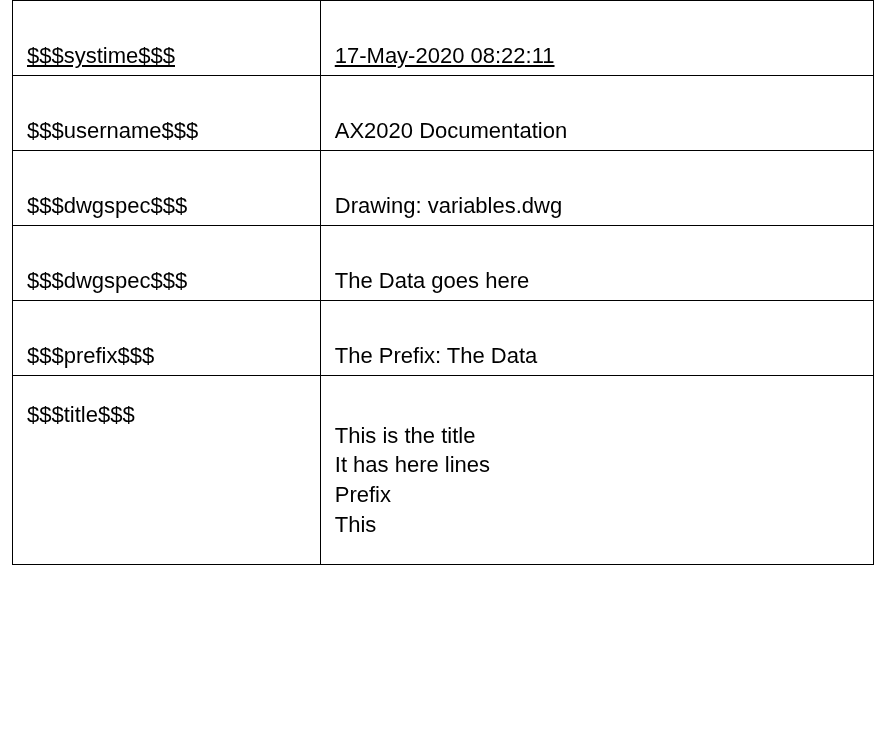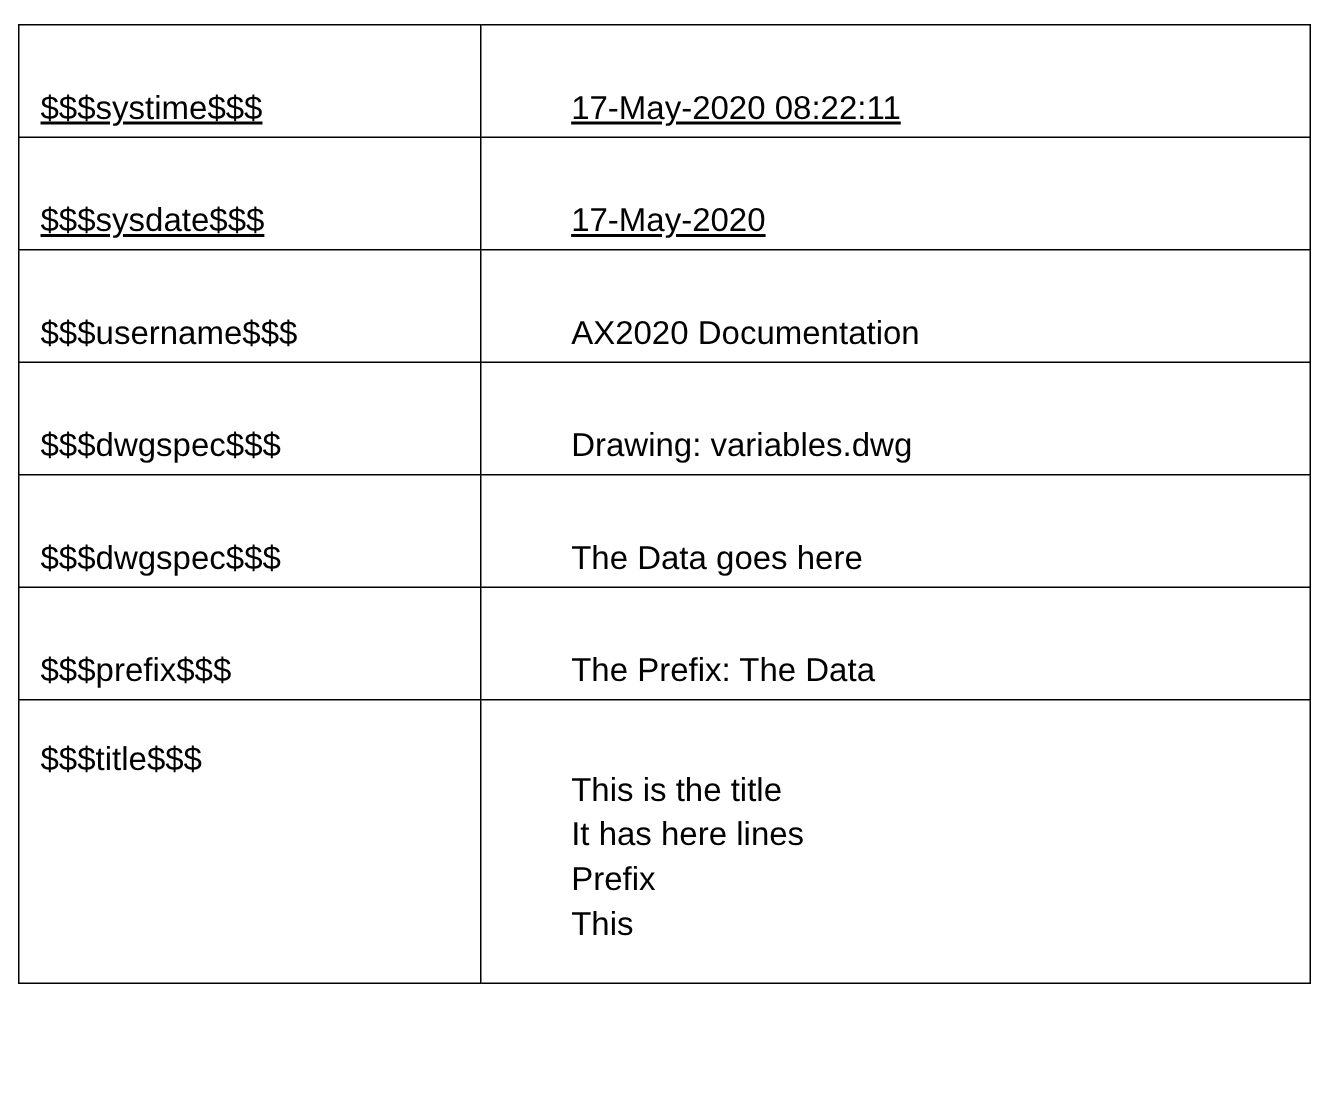--- a/index.html
+++ b/index.html
@@ -11,33 +11,32 @@
       font-family: Arial, Helvetica, sans-serif;
       font-size: 22px;
       background: #fff;
       width: 890px;
       height: 743px;
     }
     .vartable {
       border-collapse: collapse;
       width: 862px;
       margin-left: 12px;
-      margin-top: 16px;
+      margin-top: 0;
     }
     .vartable td {
       border: 1px solid #000;
       padding: 0;
       vertical-align: bottom;
     }
     .vartable td.left {
       width: 308px;
     }
     .vartable td.right {
       width: 554px;
-      padding-left: 46px;
     }
     .cell-inner {
       padding: 6px 14px 6px 14px;
     }
     .cell-short {
       height: 74px;
       display: flex;
       flex-direction: column;
       justify-content: flex-end;
     }
@@ -69,32 +68,20 @@
   <tbody>
     <tr>
       <td class="left">
           <div class="cell-inner cell-short">
             <span class="underline">$$$systime$$$</span>
           </div>
         </td>
       <td class="right">
           <div class="cell-inner cell-short">
             <span class="underline">17-May-2020 08:22:11</span>
-          </div>
-        </td>
-    </tr>
-    <tr>
-      <td class="left">
-          <div class="cell-inner cell-short">
-            <span class="underline">$$$sysdate$$$</span>
-          </div>
-        </td>
-      <td class="right">
-          <div class="cell-inner cell-short">
-            <span class="underline">17-May-2020</span>
           </div>
         </td>
     </tr>
     <tr>
       <td class="left">
           <div class="cell-inner cell-short">
             <span>$$$username$$$</span>
           </div>
         </td>
       <td class="right">

